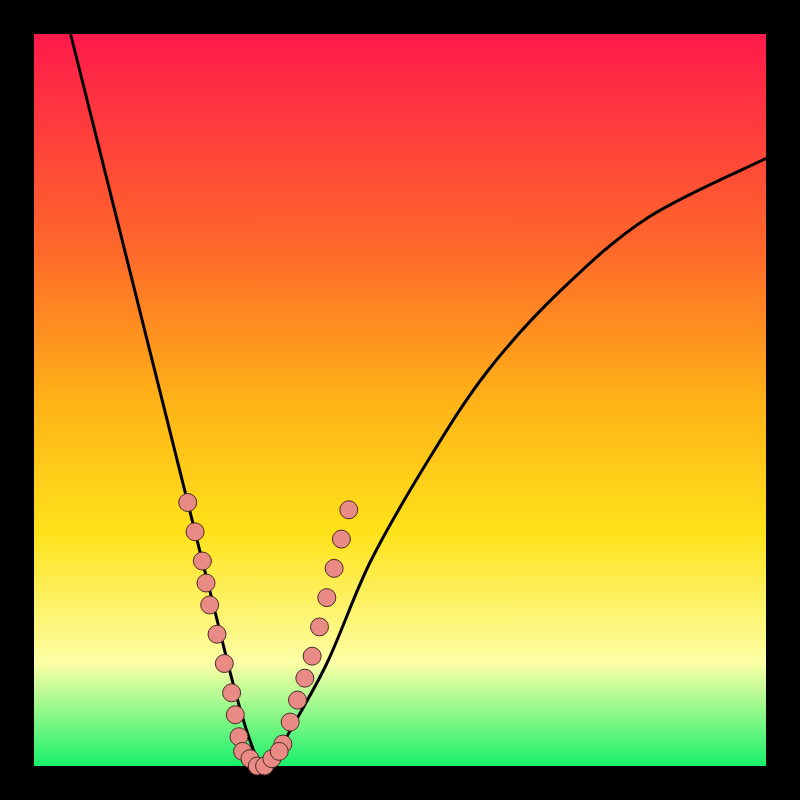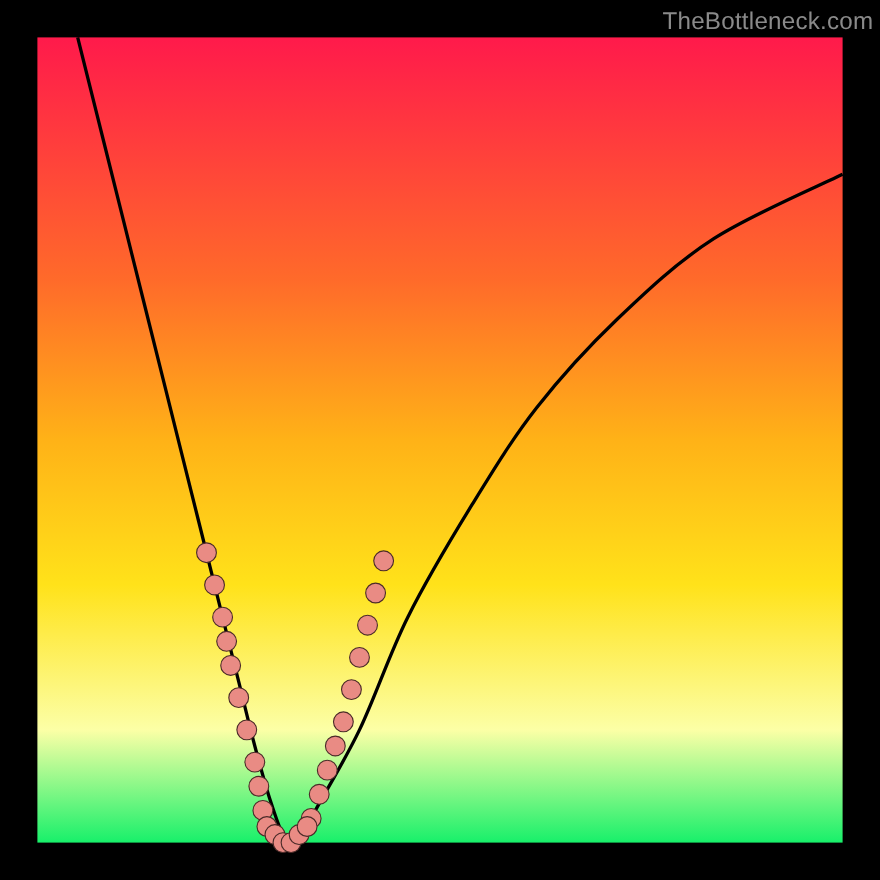--- a/index.html
+++ b/index.html
@@ -26,21 +26,20 @@
     font-weight: 400;
     z-index: 10;
     letter-spacing: 0.2px;
   }
   svg { display: block; }
 </style>
 </head>
 <body>
 
 <div class="wrap">
-  <div class="watermark">TheBottleneck.com</div>
 
   <svg id="chart-svg" width="800" height="800" viewBox="0 0 800 800">
     <defs>
       <linearGradient id="bg-grad" x1="0" y1="0" x2="0" y2="1">
         <stop id="g0" offset="0%" stop-color="#ff1a4b"></stop>
         <stop id="g1" offset="30%" stop-color="#ff6a2a"></stop>
         <stop id="g2" offset="50%" stop-color="#ffb217"></stop>
         <stop id="g3" offset="68%" stop-color="#ffe21a"></stop>
         <stop id="g4" offset="86%" stop-color="#fcffa6"></stop>
         <stop id="g5" offset="100%" stop-color="#18f06a"></stop>

